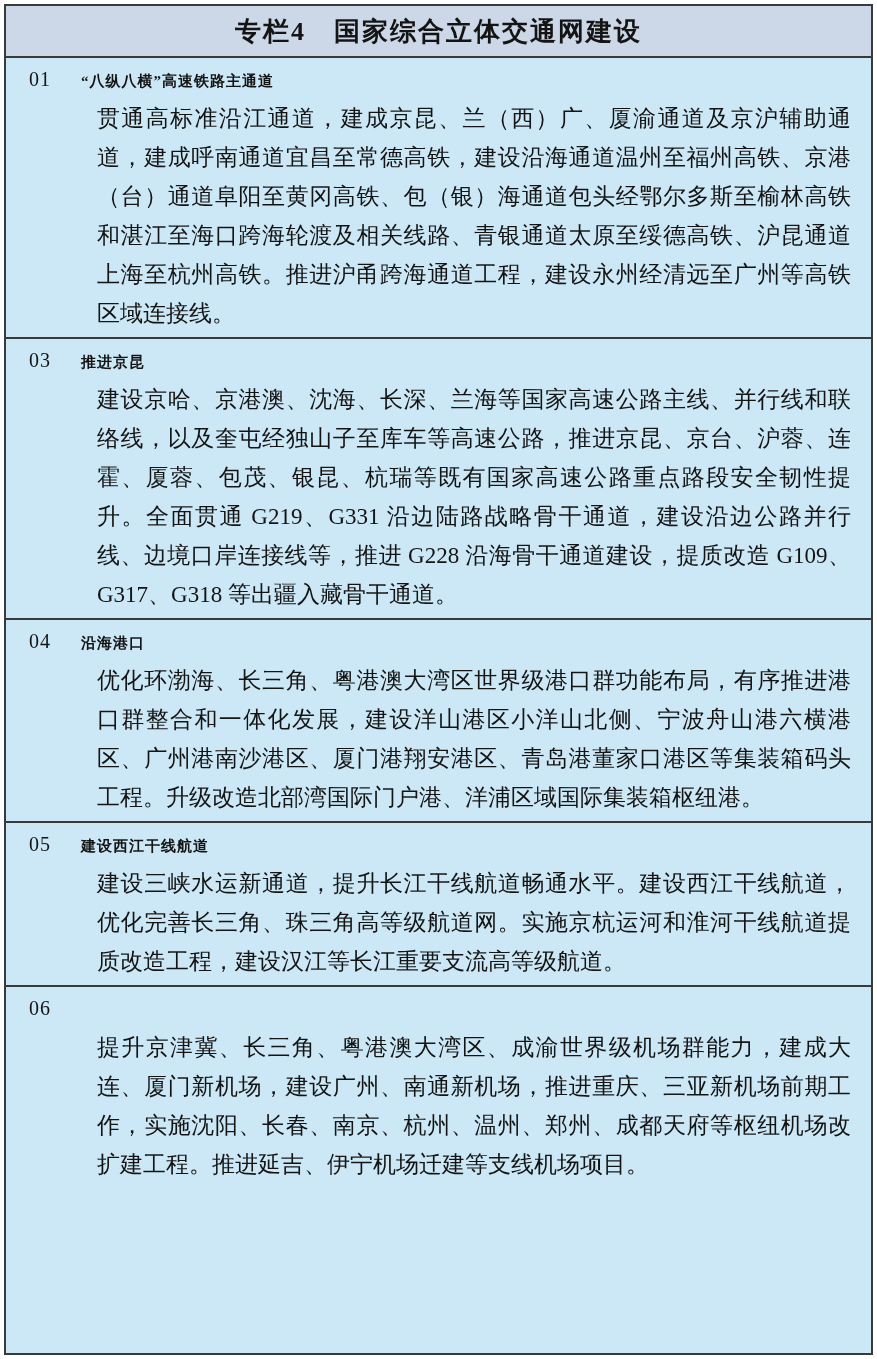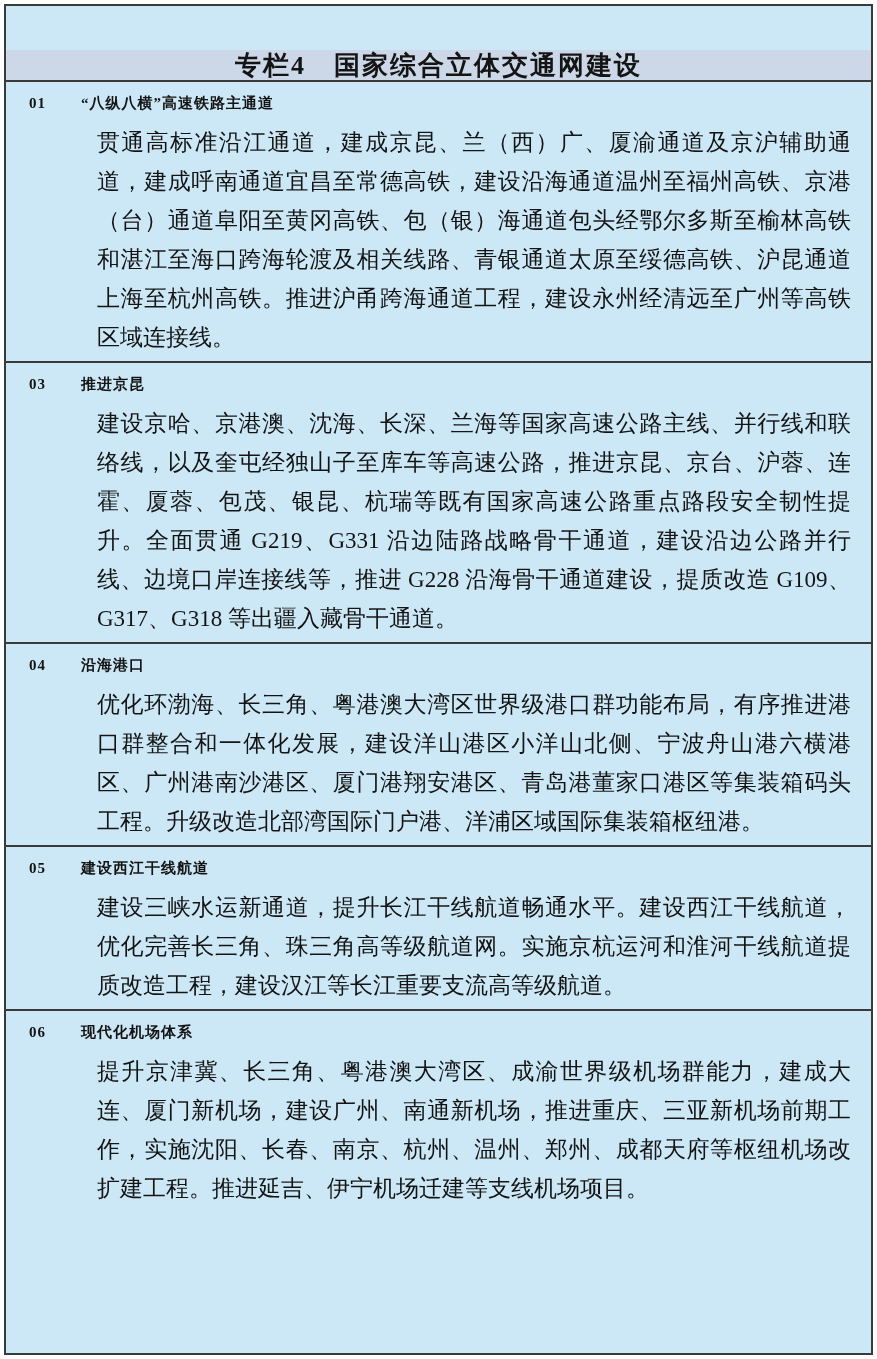--- a/index.html
+++ b/index.html
@@ -19,27 +19,26 @@
     width: 869px;
     height: 1351px;
     border: 2px solid var(--border-color, #3a3a3a);
     background: var(--body-bg, #cce8f6);
     font-family: "Liberation Serif", "DejaVu Serif", serif;
     color: var(--text-color, #141414);
     overflow: hidden;
   }
 
   .panel-header {
-    height: 32px;
+    height: 52px;
     background: var(--header-bg, #ccd8e8);
     border-bottom: 2px solid var(--border-color, #3a3a3a);
     display: flex;
     align-items: center;
     justify-content: center;
-    margin-top: 44px;
   }
   .panel-header .title {
     font-size: 26px;
     font-weight: bold;
     letter-spacing: 2px;
     white-space: nowrap;
   }
 
   .section {
     border-bottom: 2px solid var(--border-color, #3a3a3a);
@@ -48,22 +47,22 @@
   .section:last-child { border-bottom: none; }
 
   .sec-title-row {
     display: flex;
     align-items: baseline;
     line-height: 39px;
     height: 39px;
   }
   .sec-num {
     flex: 0 0 52px;
-    font-size: 15px;
-    font-weight: bold;
+    font-size: 20px;
+    font-weight: normal;
     letter-spacing: 1px;
   }
   .sec-title {
     font-size: 15px;
     font-weight: bold;
     letter-spacing: 1px;
     white-space: nowrap;
   }
 
   .sec-body {
@@ -113,18 +112,17 @@
     <div class="sec-title-row">
       <span class="sec-num">05</span>
       <span class="sec-title">建设西江干线航道</span>
     </div>
     <p class="sec-body">建设三峡水运新通道，提升长江干线航道畅通水平。建设西江干线航道，优化完善长三角、珠三角高等级航道网。实施京杭运河和淮河干线航道提质改造工程，建设汉江等长江重要支流高等级航道。</p>
   </div>
 
   <div class="section">
     <div class="sec-title-row">
       <span class="sec-num">06</span>
-      <span class="sec-title">现代化机场体系</span>
     </div>
     <p class="sec-body">提升京津冀、长三角、粤港澳大湾区、成渝世界级机场群能力，建成大连、厦门新机场，建设广州、南通新机场，推进重庆、三亚新机场前期工作，实施沈阳、长春、南京、杭州、温州、郑州、成都天府等枢纽机场改扩建工程。推进延吉、伊宁机场迁建等支线机场项目。</p>
   </div>
 
 </div>
 
 </body></html>

